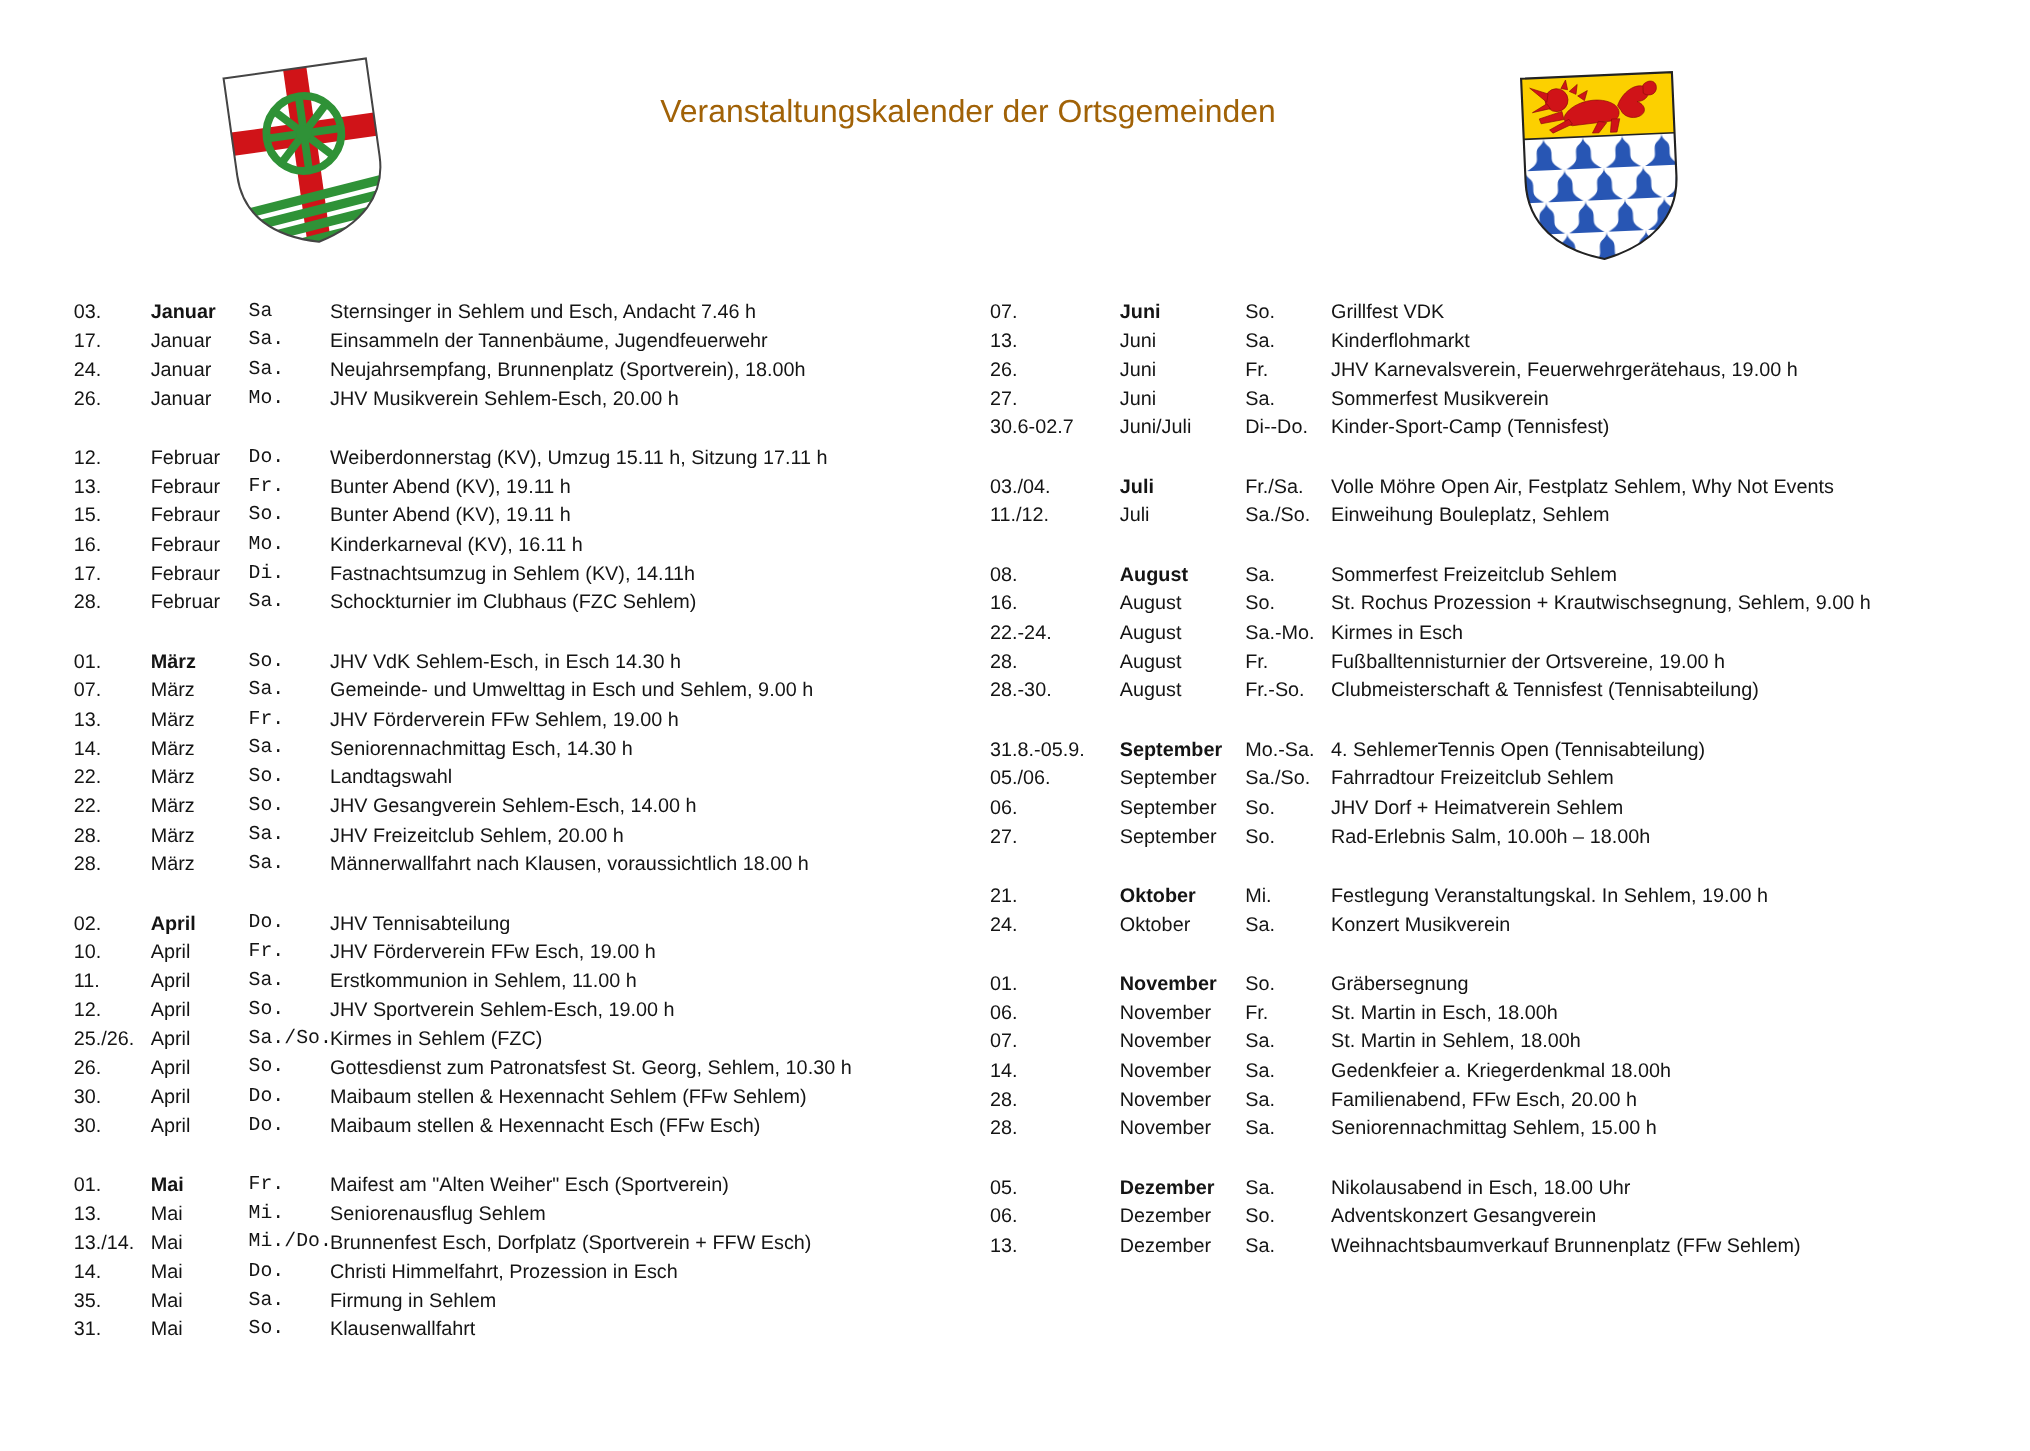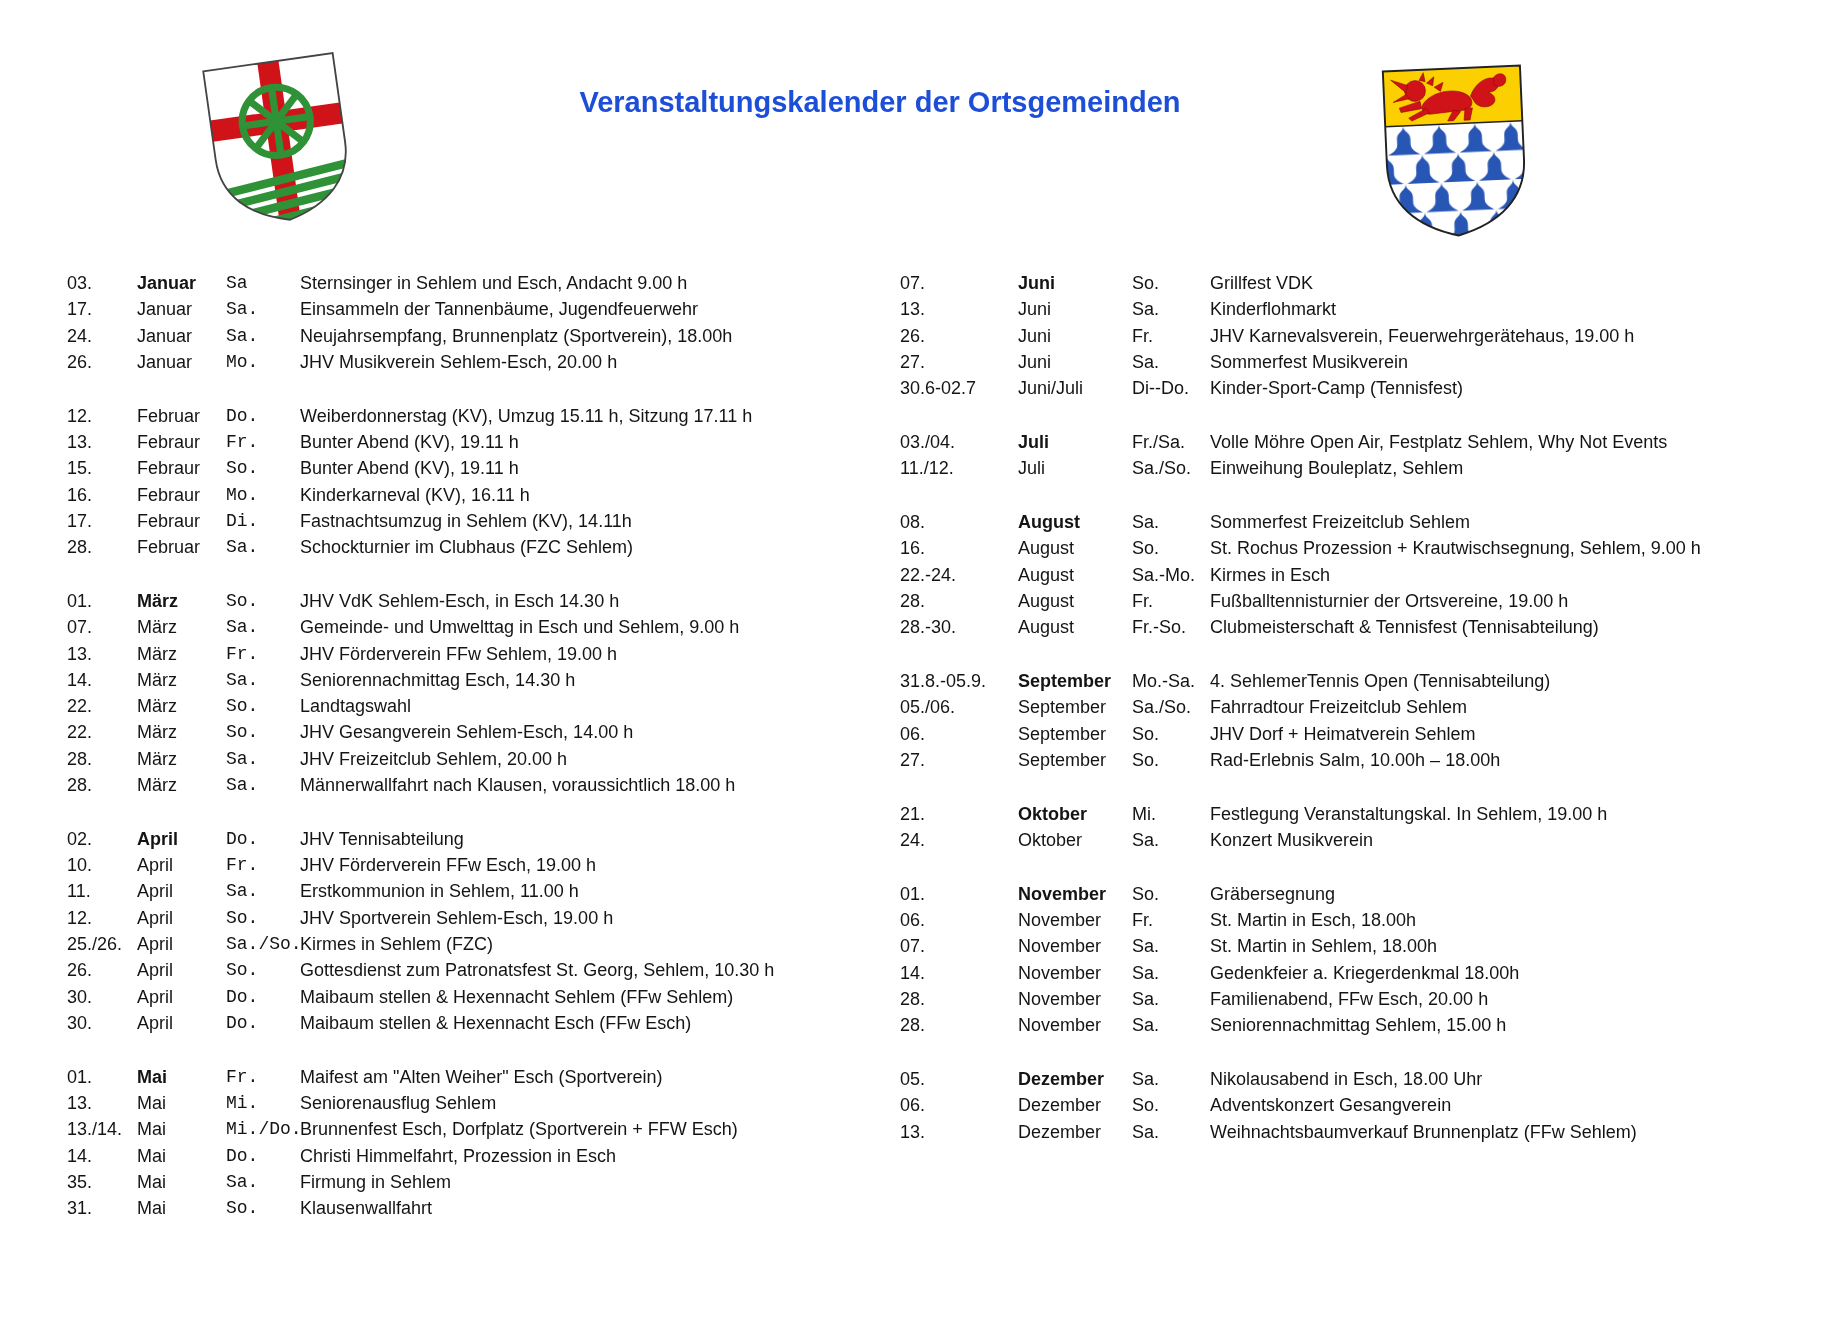--- a/index.html
+++ b/index.html
@@ -4,21 +4,21 @@
 <style>
   html,body{margin:0;padding:0;}
   body{
     width:1845px;height:1319px;position:relative;overflow:hidden;
     background:#ffffff;color:#141414;
     font-family:"Liberation Sans","DejaVu Sans",sans-serif;
     font-size:18px;
   }
   .page-title{
     position:absolute;left:370px;top:84px;width:1020px;
-    text-align:center;font-weight:bold;font-size:29px;line-height:37px;color:#1d4ed8;
+    text-align:center;font-weight:normal;font-size:29px;line-height:37px;color:#a16207;
   }
   .crest{position:absolute;}
   .crest-left{left:208px;top:56px;width:142px;height:170px;transform:rotate(-8deg);}
   .crest-right{left:1380px;top:64px;width:150px;height:176px;transform:rotate(-2.5deg);}
   .cal-col{position:absolute;top:270px;}
   .col-left{left:67px;width:790px;}
   .col-right{left:900px;width:940px;}
   .month-group{margin-bottom:27.5px;}
   .cal-row{display:flex;height:26.3px;line-height:26.3px;white-space:nowrap;}
   .cell{flex:0 0 auto;display:block;}
@@ -106,21 +106,21 @@
     <path d="M4,3 H96 V66 C96,92 78,108 50,115 C22,108 4,92 4,66 Z" fill="none" stroke="#222222" stroke-width="1.3"></path>
   </svg>
 </div>
 
 <div class="cal-col col-left" id="col-0">
     <div class="month-group">
       <div class="cal-row">
         <span class="cell cell-date">03.</span>
         <span class="cell cell-month bold">Januar</span>
         <span class="cell cell-day">Sa</span>
-        <span class="cell cell-event">Sternsinger in Sehlem und Esch, Andacht 9.00 h</span>
+        <span class="cell cell-event">Sternsinger in Sehlem und Esch, Andacht 7.46 h</span>
       </div>
       <div class="cal-row">
         <span class="cell cell-date">17.</span>
         <span class="cell cell-month">Januar</span>
         <span class="cell cell-day">Sa.</span>
         <span class="cell cell-event">Einsammeln der Tannenbäume, Jugendfeuerwehr</span>
       </div>
       <div class="cal-row">
         <span class="cell cell-date">24.</span>
         <span class="cell cell-month">Januar</span>

